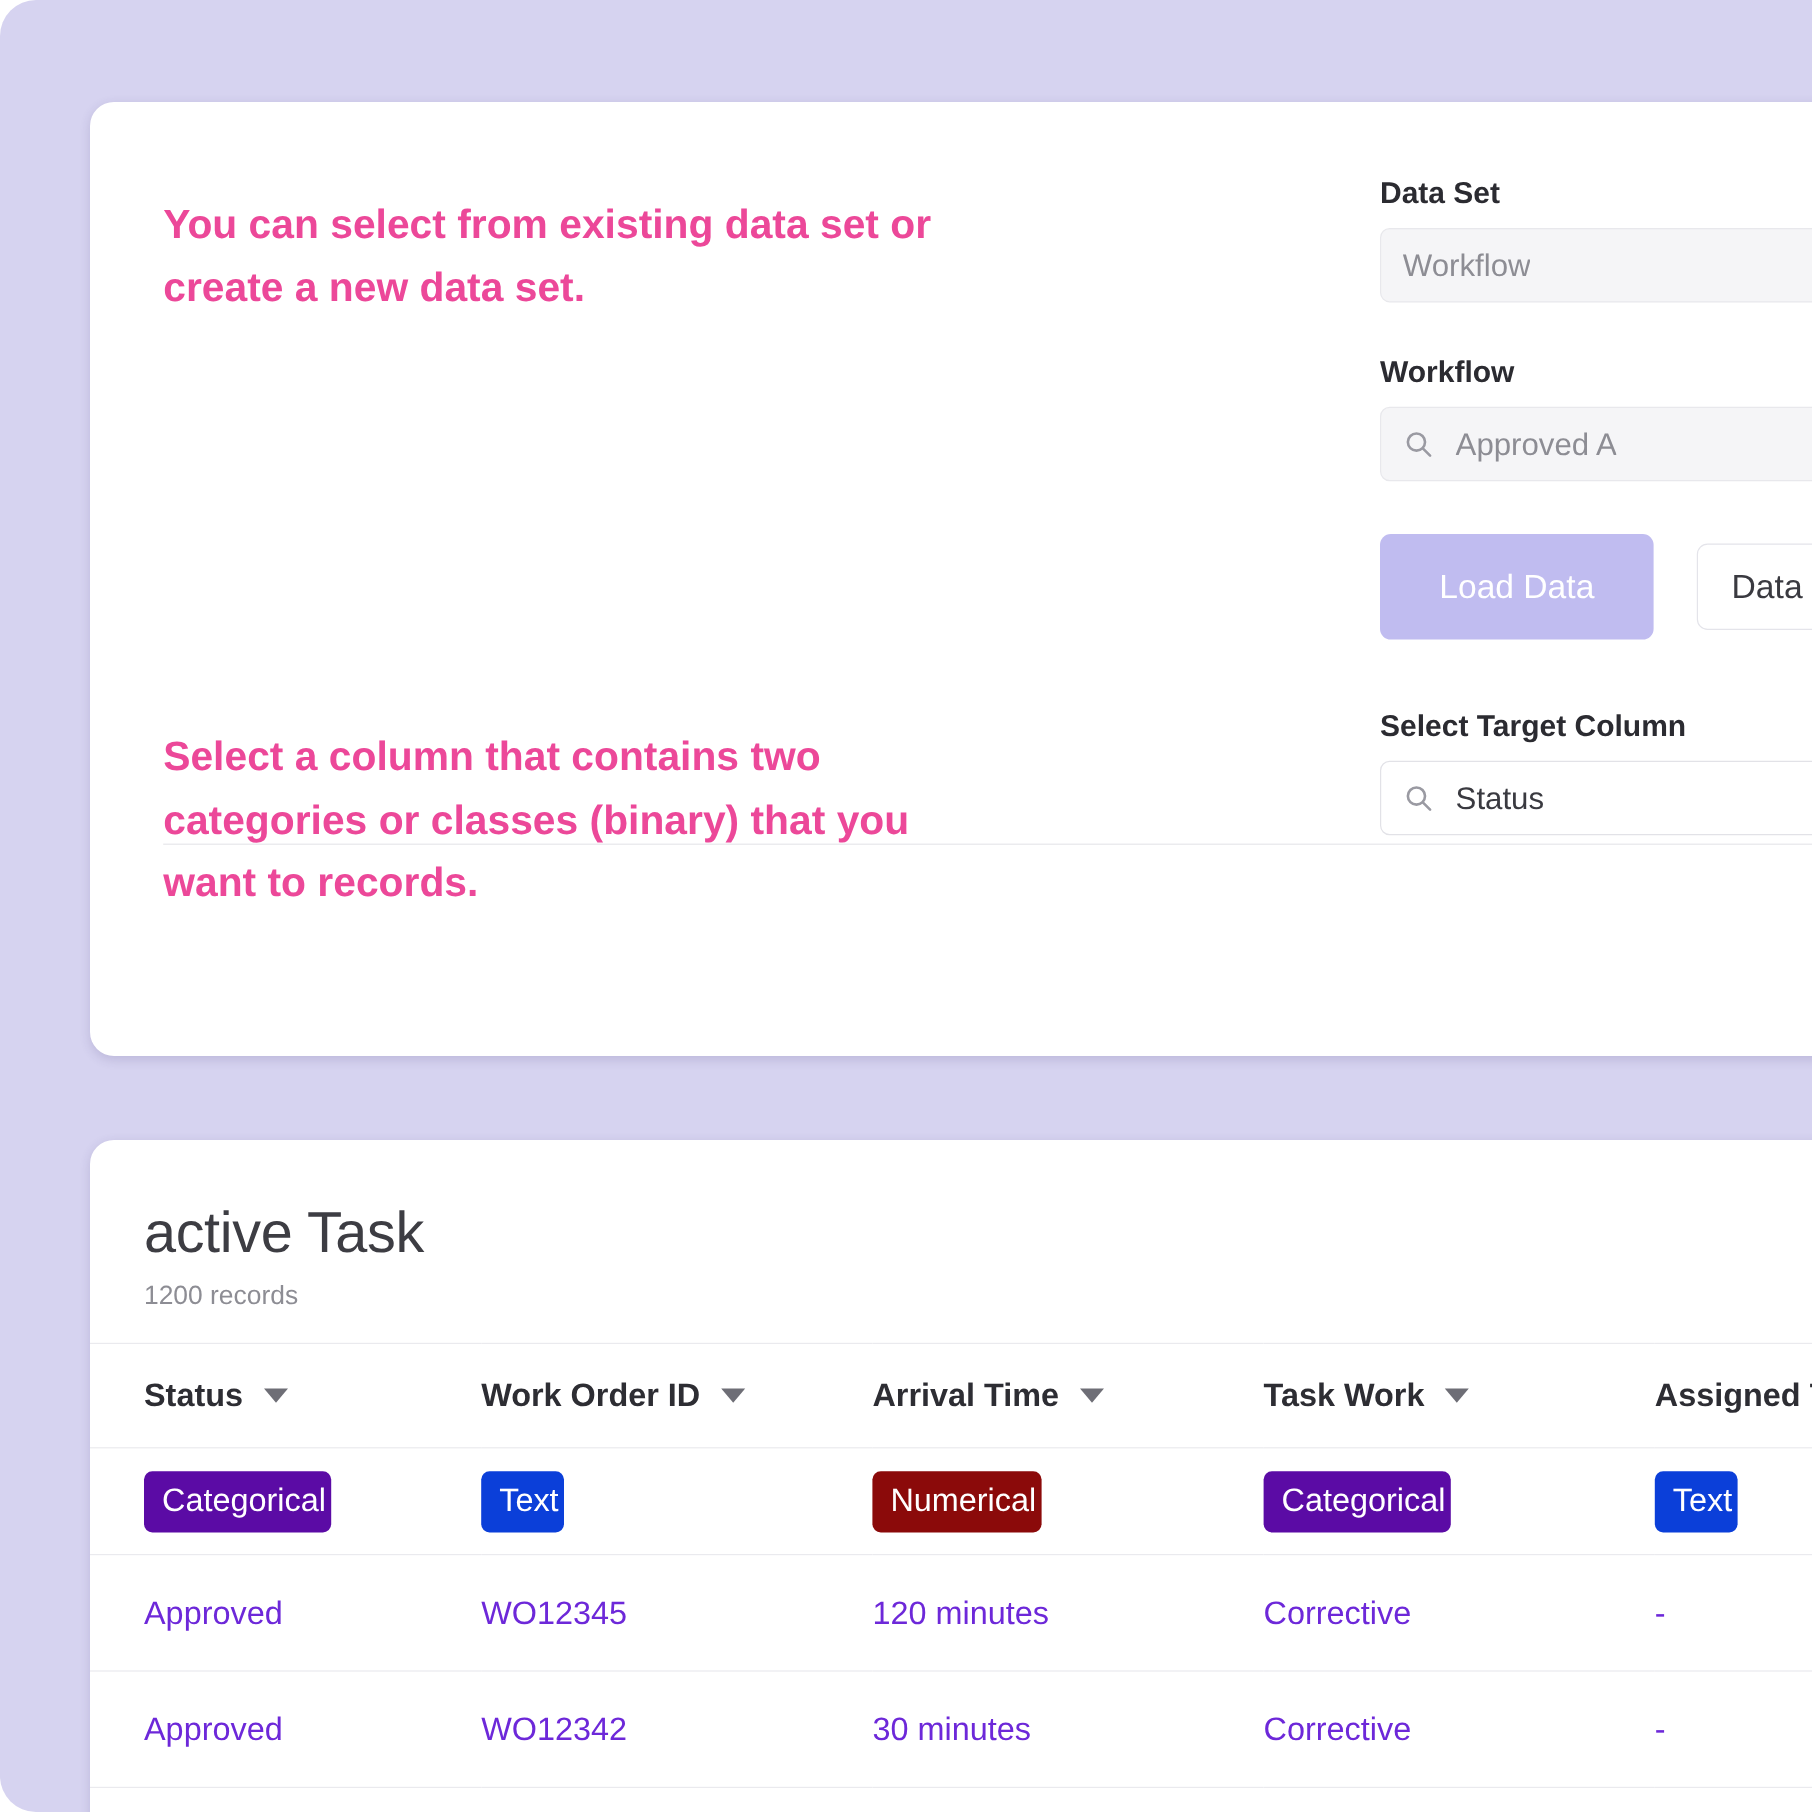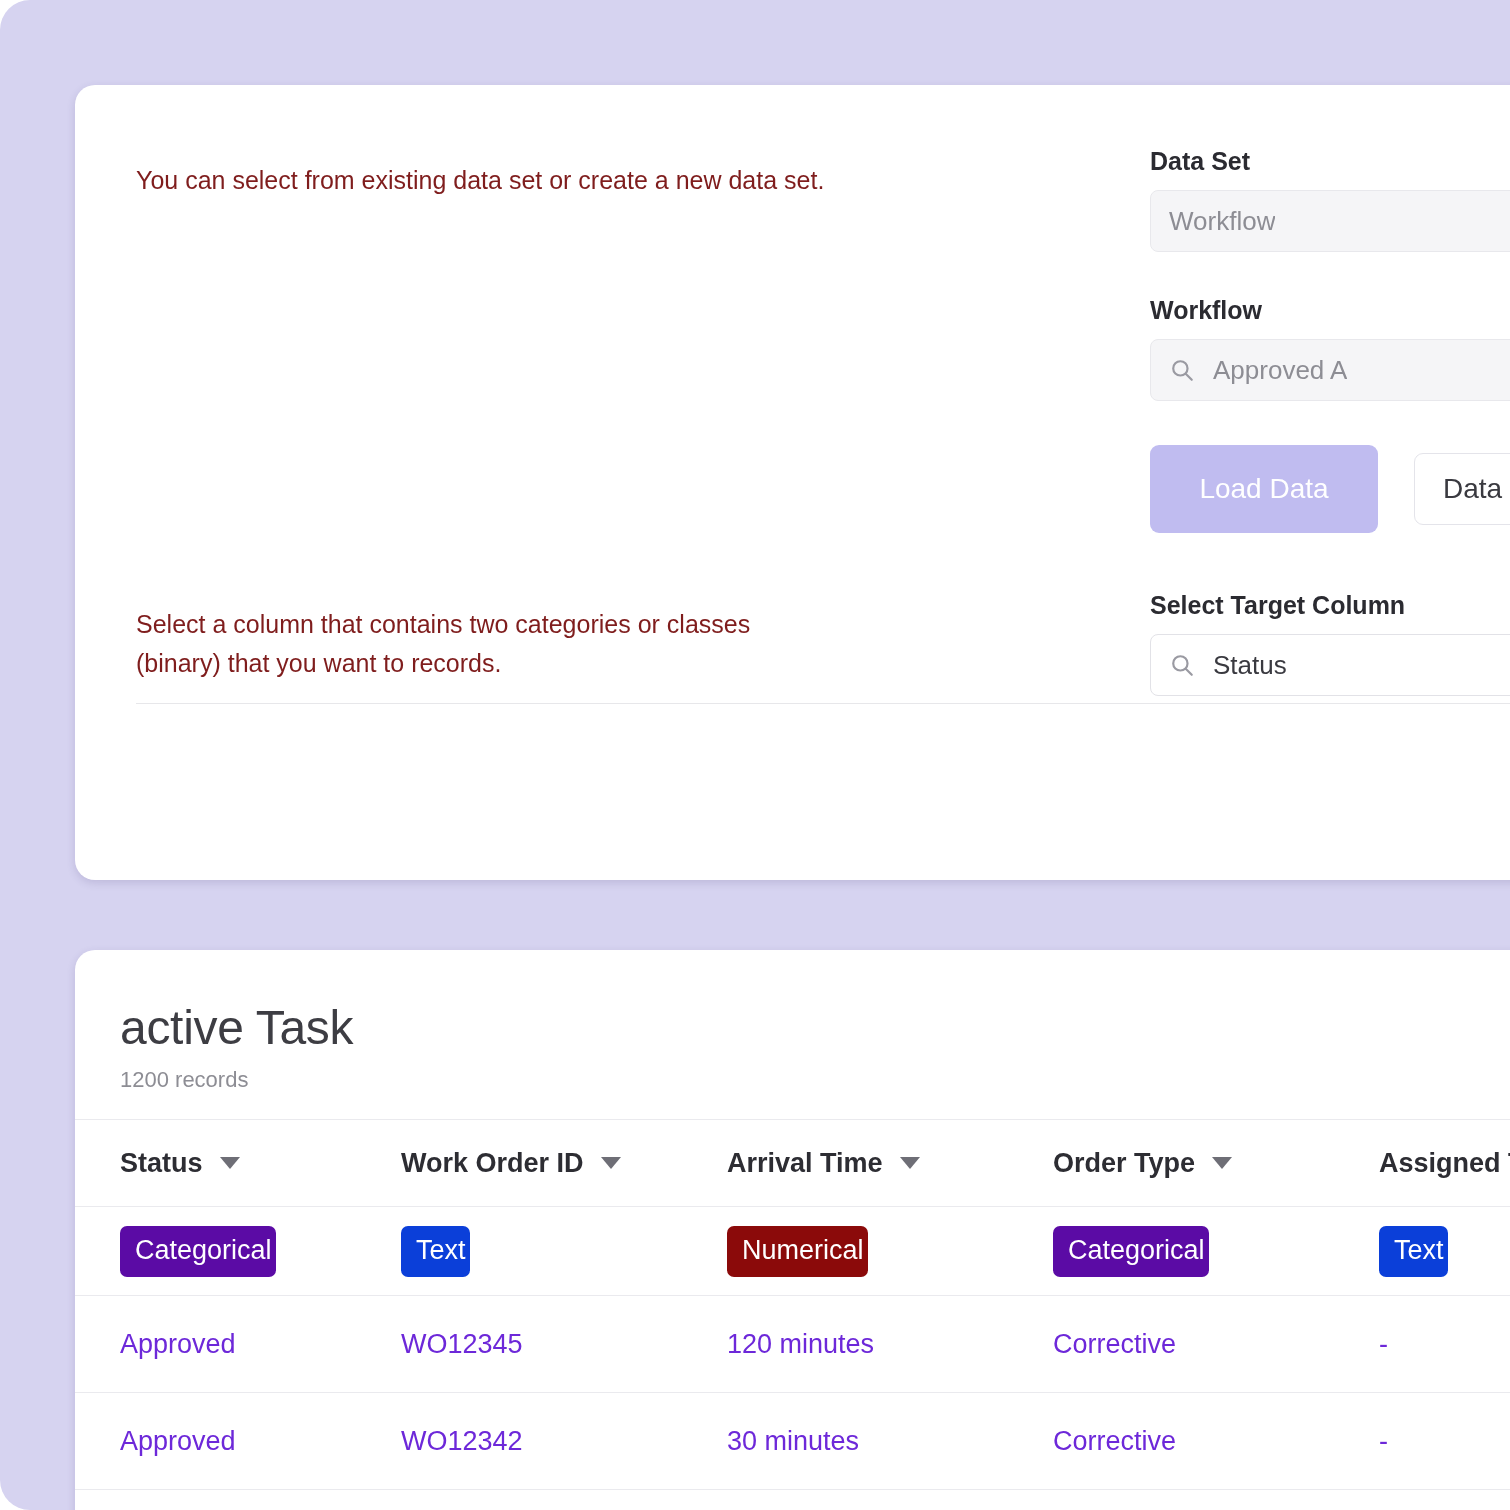--- a/index.html
+++ b/index.html
@@ -66,23 +66,23 @@
   .sec-title {
     font-size: 33px;
     font-weight: 700;
     color: #28282d;
     line-height: 1.52;
     letter-spacing: -0.2px;
     margin: 0;
     max-width: 660px;
   }
   .sec-desc {
-    font-size: 25px;
-    font-weight: 400;
-    color: #7f1d1d;
+    font-size: 34px;
+    font-weight: 700;
+    color: #ec4899;
     line-height: 1.55;
     margin: 14px 0 0 0;
     max-width: 700px;
   }
 
   
   .field-label {
     font-size: 25px;
     font-weight: 700;
     color: #2b2b31;
@@ -331,21 +331,21 @@
             </div>
           </th>
           <th>
             <div class="th-inner">
               <span>Arrival Time</span>
               <span class="caret"></span>
             </div>
           </th>
           <th>
             <div class="th-inner">
-              <span>Order Type</span>
+              <span>Task Work</span>
               <span class="caret"></span>
             </div>
           </th>
           <th>
             <div class="th-inner">
               <span>Assigned To</span>
 
             </div>
           </th>
         </tr>

